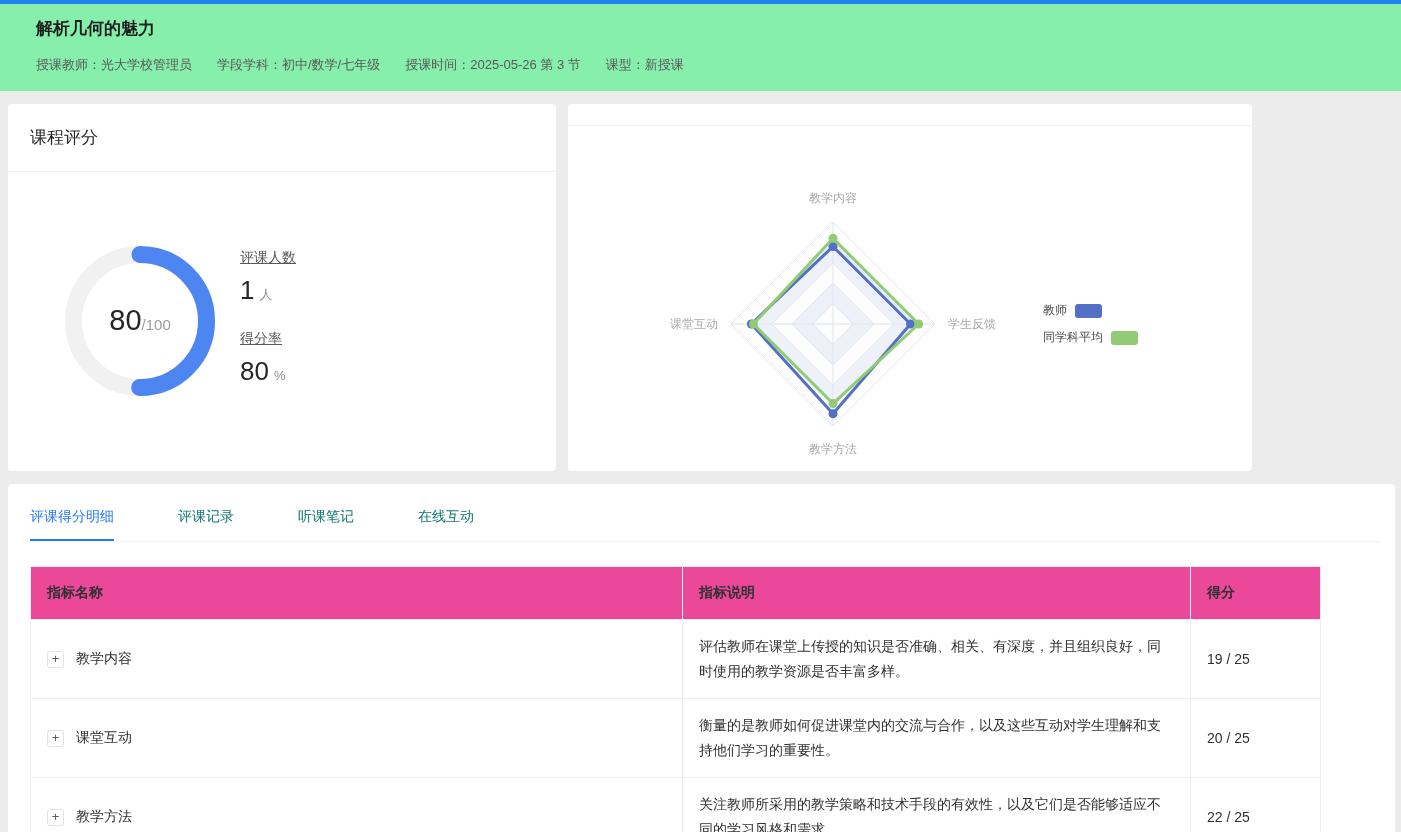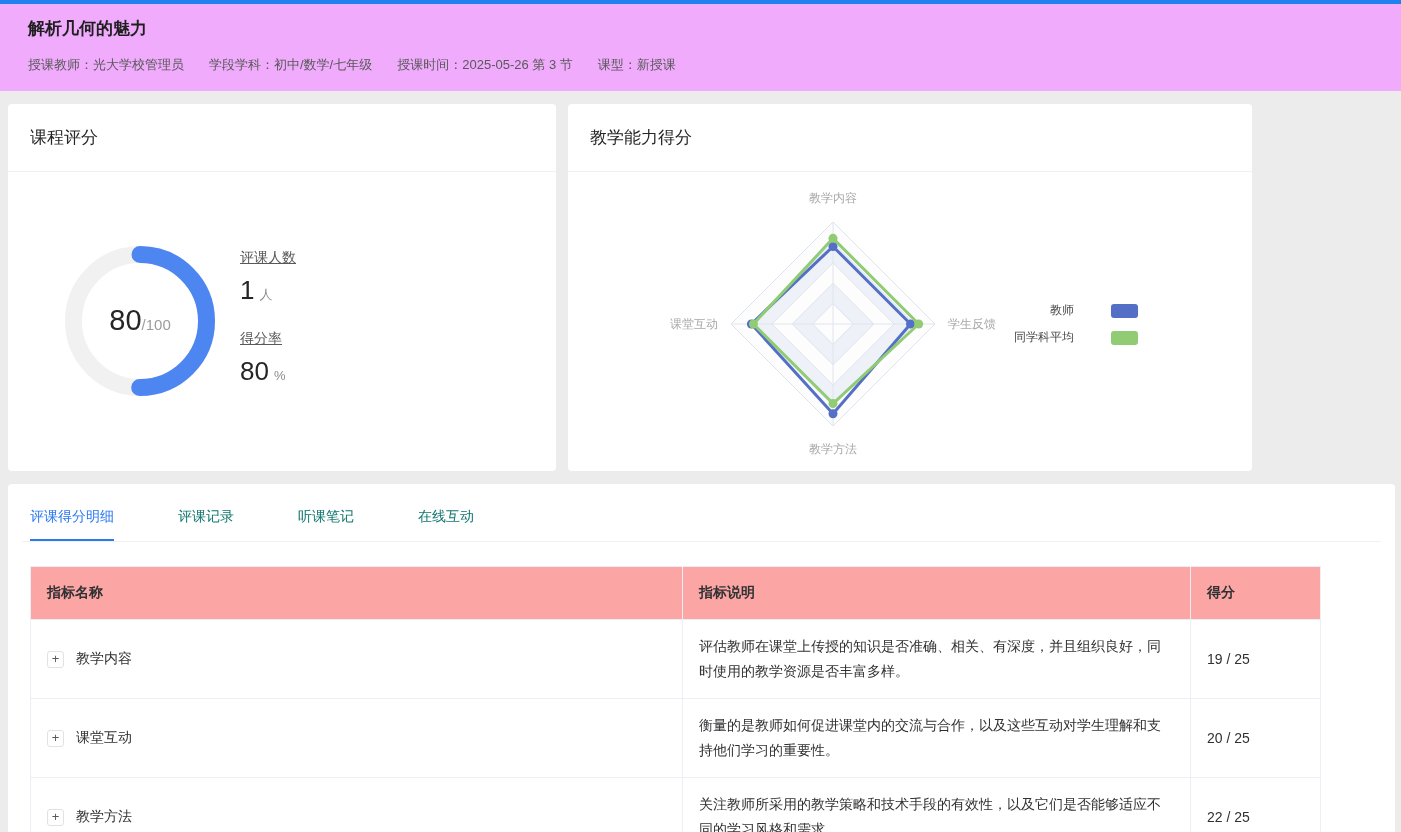--- a/index.html
+++ b/index.html
@@ -5,21 +5,21 @@
   * { box-sizing: border-box; margin: 0; padding: 0; }
   html, body { width: 1401px; height: 832px; overflow: hidden; }
   body {
     background: #ececec;
     font-family: "Liberation Sans", "DejaVu Sans", sans-serif;
     color: #262626;
   }
   .topbar { height: 4px; background: #2080ee; }
 
   
-  .page-header { background: #f0abfc; padding: 13px 28px 17px; }
+  .page-header { background: #86efac; padding: 13px 36px 17px; }
   .page-title { font-size: 17px; font-weight: 700; color: #1f1f1f; line-height: 24px; }
   .meta-row { display: flex; gap: 25px; margin-top: 15px; font-size: 13px; color: #595959; line-height: 18px; }
   .meta-item { white-space: nowrap; }
 
   
   .cards-row { display: flex; gap: 12px; margin: 13px 6px 0 8px; }
   .card { background: #fff; border-radius: 4px; position: relative; height: 367px; }
   .card-left  { width: 548px; }
   .card-right { width: 684px; }
   .card-title { padding: 22px 22px 0; font-size: 17px; font-weight: 500; color: #262626; line-height: 24px; }
@@ -32,32 +32,32 @@
   .donut-denominator { font-size: 15px; color: #9c9c9c; }
 
   .stats { position: absolute; left: 232px; top: 145px; }
   .stat-label { font-size: 14px; color: #595959; margin-bottom: 9px; text-decoration: underline; }
   .stat-value { font-size: 26px; color: #262626; margin-bottom: 21px; line-height: 28px; }
   .stat-unit { font-size: 13px; color: #8c8c8c; margin-left: 5px; }
 
   
   .radar-wrap { position: absolute; left: 60px; top: 72px; width: 440px; height: 296px; }
   .legend { position: absolute; top: 198px; right: 114px; }
-  .legend-item { display: flex; align-items: center; justify-content: flex-end; margin-bottom: 10px; font-size: 12px; color: #4a4a4a; cursor: pointer; gap: 29px; }
+  .legend-item { display: flex; align-items: center; margin-bottom: 10px; font-size: 12px; color: #4a4a4a; cursor: pointer; }
   .legend-swatch { width: 27px; height: 14px; border-radius: 3px; margin-left: 8px; }
 
   
   .bottom-panel { background: #fff; border-radius: 4px 4px 0 0; margin: 13px 6px 0 8px; padding: 16px 14px 40px; min-height: 420px; }
   .tabs { display: flex; gap: 64px; border-bottom: 1px solid #f2f2f2; padding-left: 8px; }
   .tab { font-size: 14px; color: #0f766e; padding: 6px 0 13px; cursor: pointer; border-bottom: 2px solid transparent; line-height: 20px; }
   .tab.active { color: #2979f2; border-bottom-color: #2979f2; }
 
   .score-table { border-collapse: collapse; margin: 24px 0 0 8px; width: 1290px; table-layout: fixed; font-size: 14px; }
   .score-table th, .score-table td { border: 1px solid #ebeef5; text-align: left; vertical-align: middle; }
-  .score-table th { background: #fca5a5; color: #303133; font-weight: 700; padding: 17px 16px; }
+  .score-table th { background: #ec4899; color: #303133; font-weight: 700; padding: 17px 16px; }
   .score-table td { padding: 14px 16px; color: #303133; background: #fff; }
   .col-name { width: 652px; }
   .col-desc { width: 508px; }
   .col-score { width: 130px; }
   .row-desc { color: #4e5969; line-height: 25px; }
   .name-cell { display: flex; align-items: center; }
   .expand-btn { width: 17px; height: 17px; border: 1px solid #e2e2e2; border-radius: 3px; color: #595959; font-size: 13px; line-height: 14px; text-align: center; margin-right: 12px; cursor: pointer; background: #fff; flex: 0 0 auto; }
   .row-name { color: #303133; }
 </style>
 </head>
@@ -98,21 +98,20 @@
           <div class="stat-value"><span class="stat-num">1</span><span class="stat-unit">人</span></div>
         </div>
         <div class="stat">
           <div class="stat-label">得分率</div>
           <div class="stat-value"><span class="stat-num">80</span><span class="stat-unit">%</span></div>
         </div>
       </div>
   </section>
 
   <section class="card card-right">
-    <div class="card-title">教学能力得分</div>
     <div class="card-divider"></div>
     <div class="radar-wrap">
       <svg id="radarSvg" width="440" height="296" viewBox="0 0 440 296">
           <polygon points="205,46 307,148 205,250 103,148" fill="#fdfdfe" stroke="#dde3f0" stroke-width="1"></polygon>
           <polygon points="205,66.4 286.6,148 205,229.6 123.4,148" fill="#eef1f8" stroke="#dde3f0" stroke-width="1"></polygon>
           <polygon points="205,86.8 266.2,148 205,209.2 143.8,148" fill="#fdfdfe" stroke="#dde3f0" stroke-width="1"></polygon>
           <polygon points="205,107.2 245.8,148 205,188.8 164.2,148" fill="#eef1f8" stroke="#dde3f0" stroke-width="1"></polygon>
           <polygon points="205,127.6 225.4,148 205,168.4 184.6,148" fill="#fdfdfe" stroke="#dde3f0" stroke-width="1"></polygon>
           <line x1="205" y1="148" x2="205" y2="46" stroke="#e0e4ec" stroke-width="1"></line>
           <line x1="205" y1="148" x2="307" y2="148" stroke="#e0e4ec" stroke-width="1"></line>

